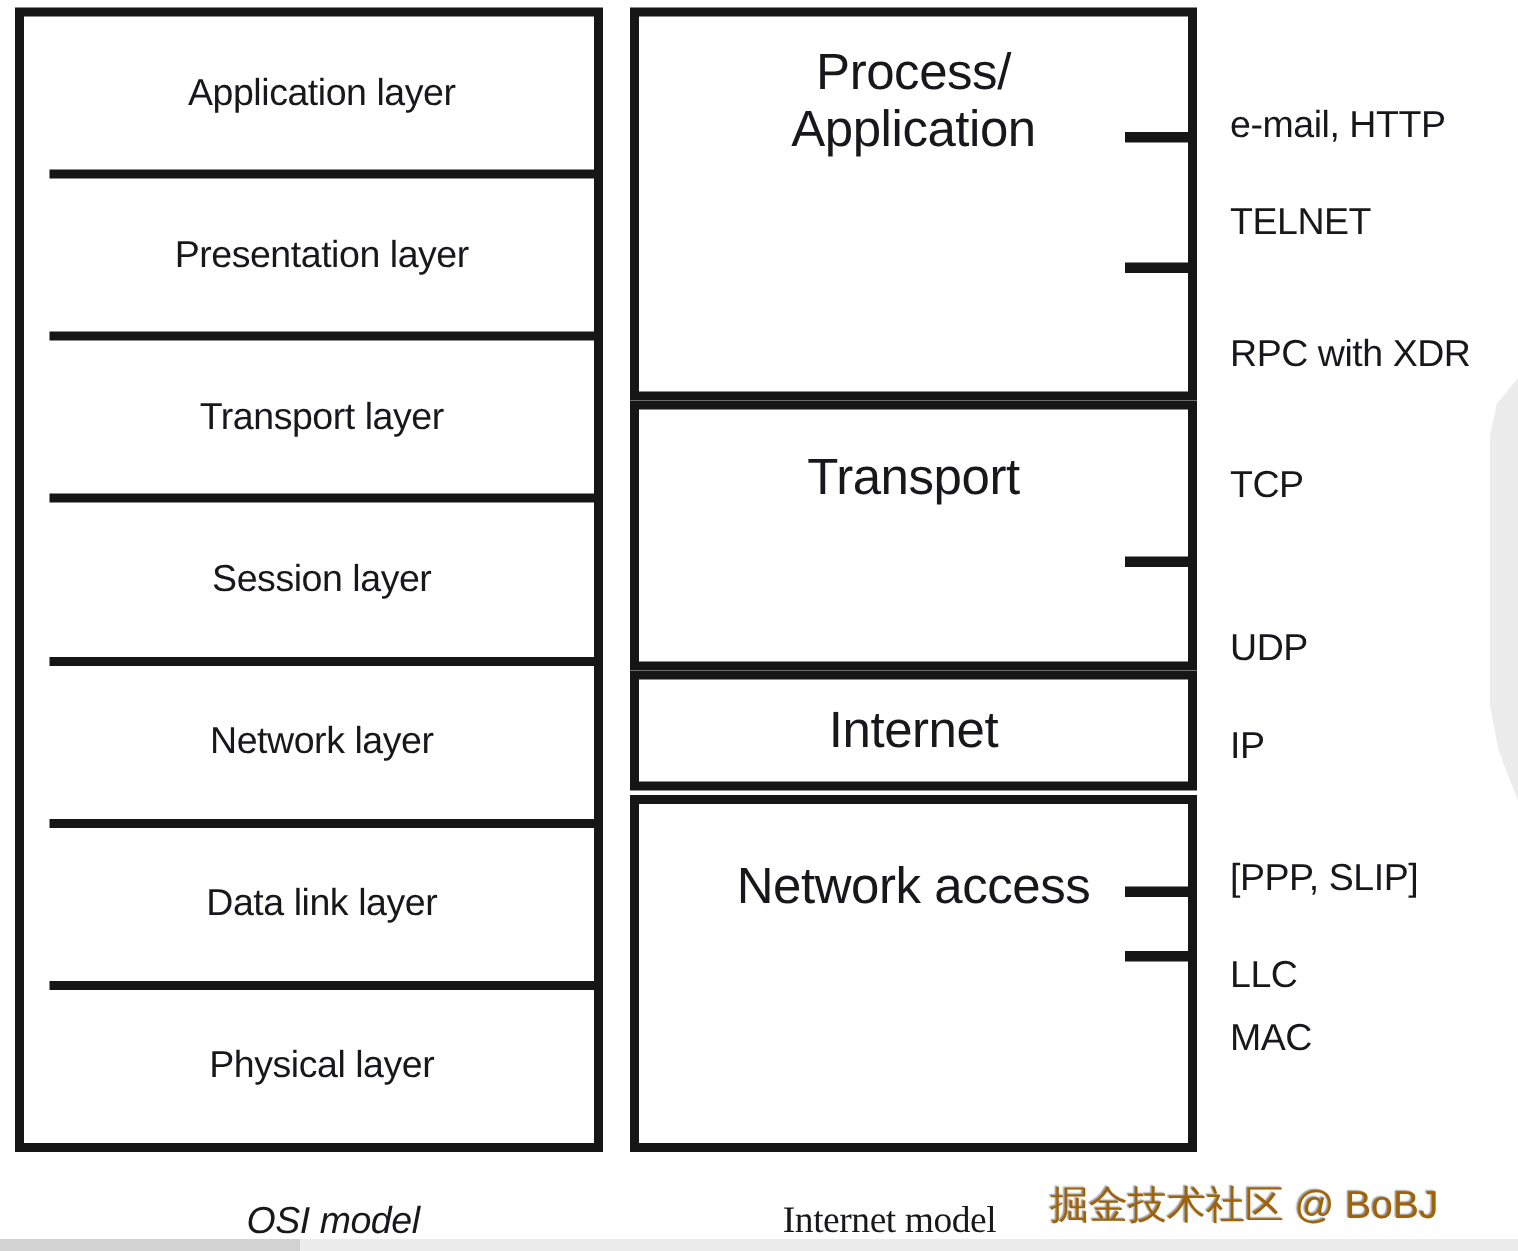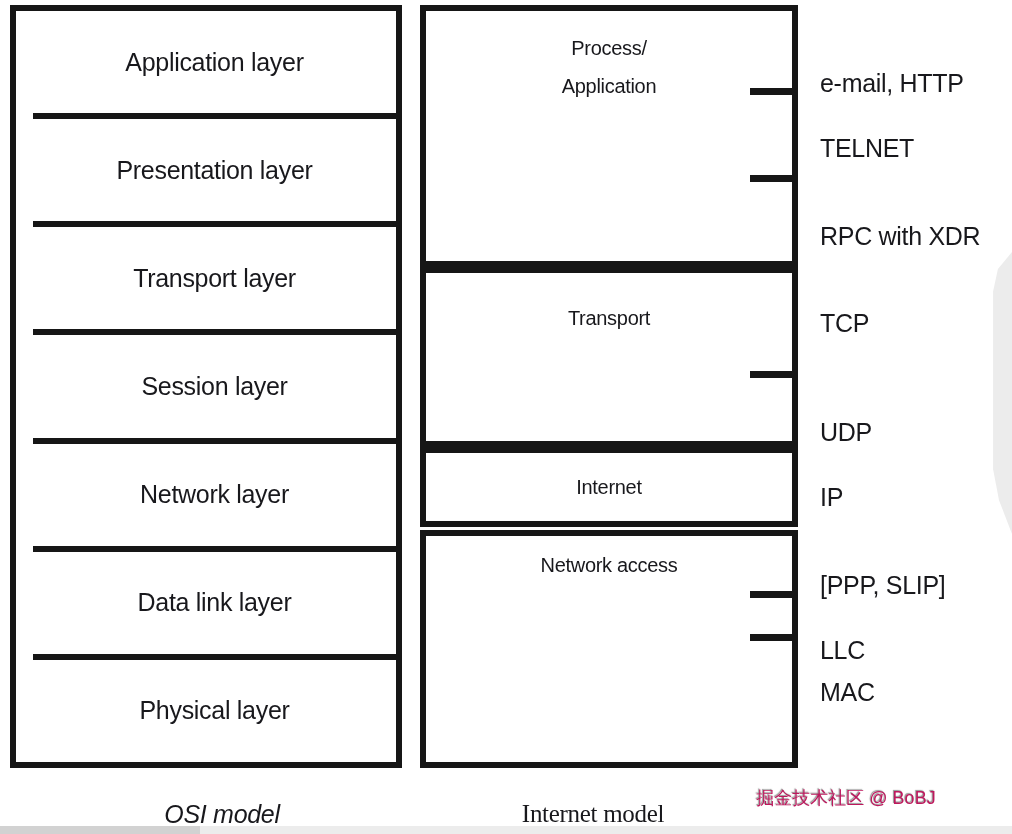--- a/index.html
+++ b/index.html
@@ -30,28 +30,28 @@
   .osi-row:last-child { border-bottom:none; }
 
   
   .inet-col {
     position:absolute; left:420px; top:5px; width:378px;
   }
   .inet-box {
     box-sizing:border-box;
     border:6px solid #161616;
     background:#fff;
-    font-size:20px;
+    font-size:34px;
     text-align:center;
   }
   .inet-box .lbl { display:block; white-space:pre-line; line-height:38px; }
   .box-process     { height:262px; padding-top:18px; }
   .box-transport   { height:180px; padding-top:26px; }
   .box-internet    { height:80px; display:flex; align-items:center; justify-content:center; }
-  .box-netaccess   { height:238px; margin-top:3px; padding-top:10px; }
+  .box-netaccess   { height:238px; margin-top:3px; padding-top:36px; }
 
   
   .tick {
     position:absolute; left:750px; width:48px; height:7px;
     background:#161616;
   }
 
   
   .proto {
     position:absolute; left:820px;
@@ -62,22 +62,22 @@
   .caption {
     position:absolute; top:800px;
     font-size:25px; text-align:center;
   }
   .caption-osi  { left:26px;  width:392px;font-style:italic; }
   .caption-inet { left:404px; width:378px;font-family:Liberation Serif, serif; }
 
   
   .watermark {
     position:absolute; left:700px; top:786px; width:292px;
-    text-align:center; font-size:18px; letter-spacing:0;
-    color:#be185d;
+    text-align:left; font-size:26px; letter-spacing:0;
+    color:#a16207;
     text-shadow:-1px -1px 1px rgba(125,125,125,0.85), 1px 1px 0 #ffffff;
     white-space:nowrap;
   }
 
   
   .edge-shape {
     position:absolute; left:990px; top:252px; width:22px; height:282px;
     background:#ececec;
     -webkit-clip-path:polygon(100% 0, 36% 6%, 14% 14%, 14% 77%, 41% 88%, 100% 100%);
     clip-path:polygon(100% 0, 36% 6%, 14% 14%, 14% 77%, 41% 88%, 100% 100%);

